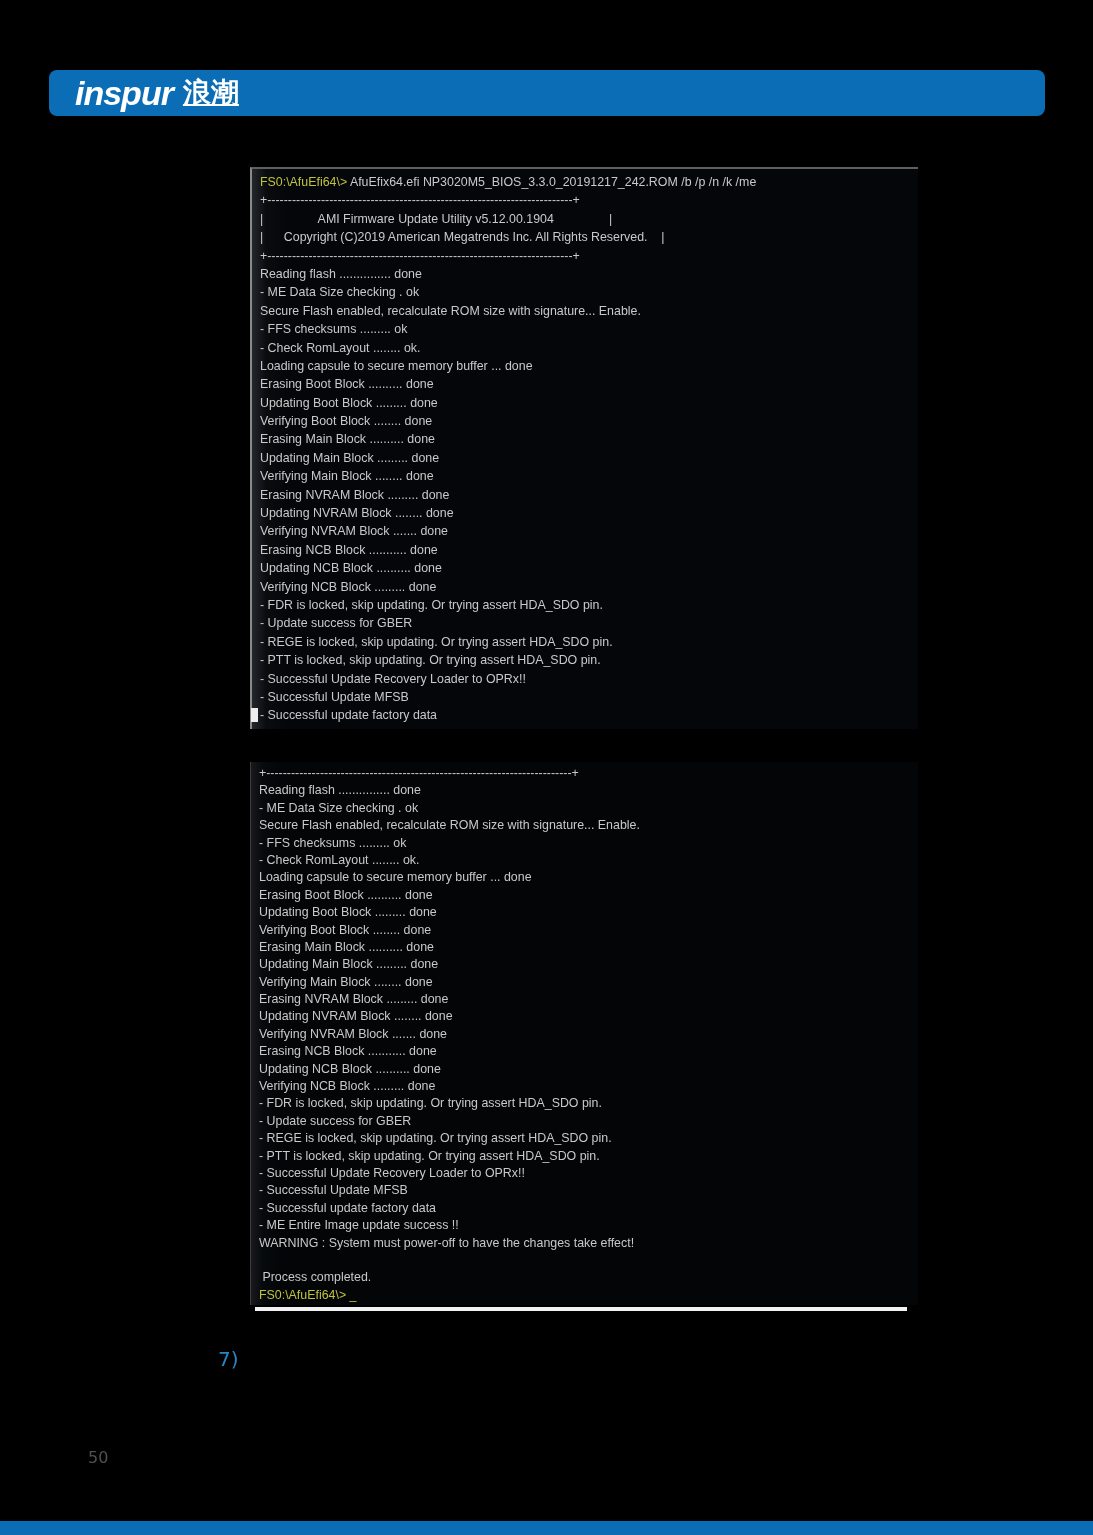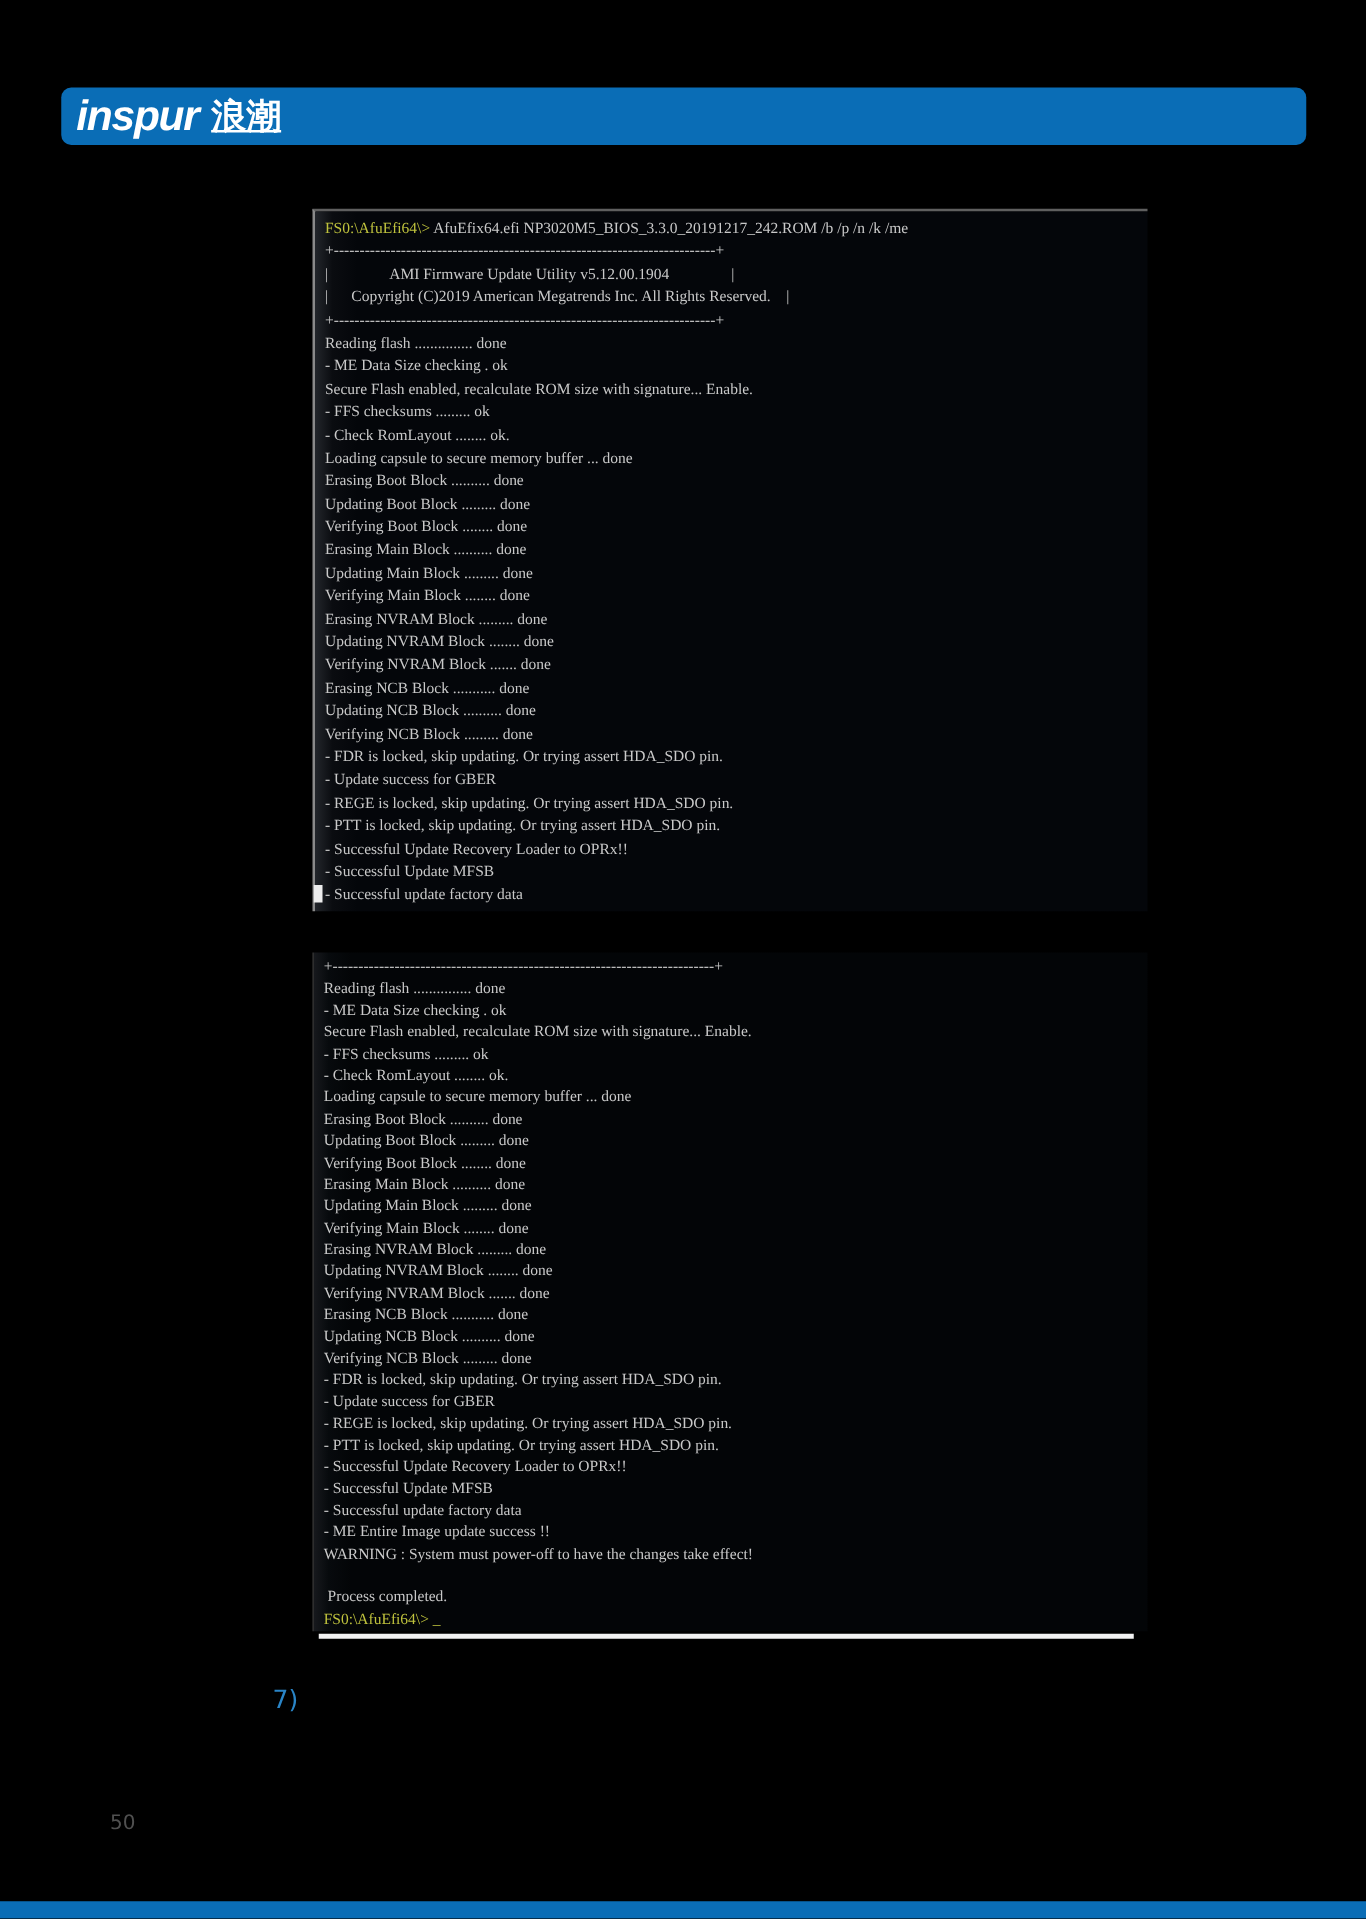--- a/index.html
+++ b/index.html
@@ -1,28 +1,28 @@
 <!DOCTYPE html>
 <html style="--page-bg: #000000; --brand-blue: #0a6db6; --term-gray: #c9c9c9; --prompt-yellow: #bfc23d; --rule-white: #f2f2f2; --step-blue: #2a85c7; --step-gray: #8f8f8f; --pagenum-gray: #505050;"><head>
 <meta charset="utf-8">
 <style>
   html,body{margin:0;padding:0;background:#000;}
   .page{position:relative;width:1093px;height:1535px;background:var(--page-bg,#000);overflow:hidden;
         font-family:"DejaVu Sans",sans-serif;}
   
   .header-bar{position:absolute;left:49px;top:70px;width:996px;height:46px;
               background:var(--brand-blue,#0a6db6);border-radius:8px;
-              display:flex;align-items:center;padding-left:12px;box-sizing:border-box;}
+              display:flex;align-items:center;padding-left:26px;box-sizing:border-box;}
   .logo{display:flex;align-items:center;color:#fff;}
   .logo-latin{font-family:"Liberation Sans",sans-serif;font-size:34px;font-weight:bold;
               font-style:italic;letter-spacing:-1px;line-height:1;}
   .logo-cjk{font-size:28px;font-weight:bold;margin-left:10px;line-height:1;text-decoration:underline;}
   
   .shot{position:absolute;left:250px;width:668px;box-sizing:border-box;
-        font-family:Liberation Serif, serif;
+        font-family:Liberation Sans, sans-serif;
         font-size:12.4px;color:var(--term-gray,#c9c9c9);white-space:pre;}
   .shot1{top:167px;height:562px;padding:4px 0 0 8px;background:#04060a;
          border-left:2px solid #8a8a8a;border-top:2px solid #5f5f5f;
          background:linear-gradient(90deg,#23262b 0px,#0a0c10 14px,#04060a 34px);}
   .shot1 .tline{line-height:18.4px;height:18.4px;}
   .shot2{top:762px;height:543px;padding:3px 0 0 8px;background:#030507;
          border-left:1px solid #3c3c3c;
          background:linear-gradient(90deg,#17191d 0px,#070a0d 12px,#030507 30px);}
   .shot2 .tline{line-height:17.4px;height:17.4px;}
   .tline{position:relative;}

